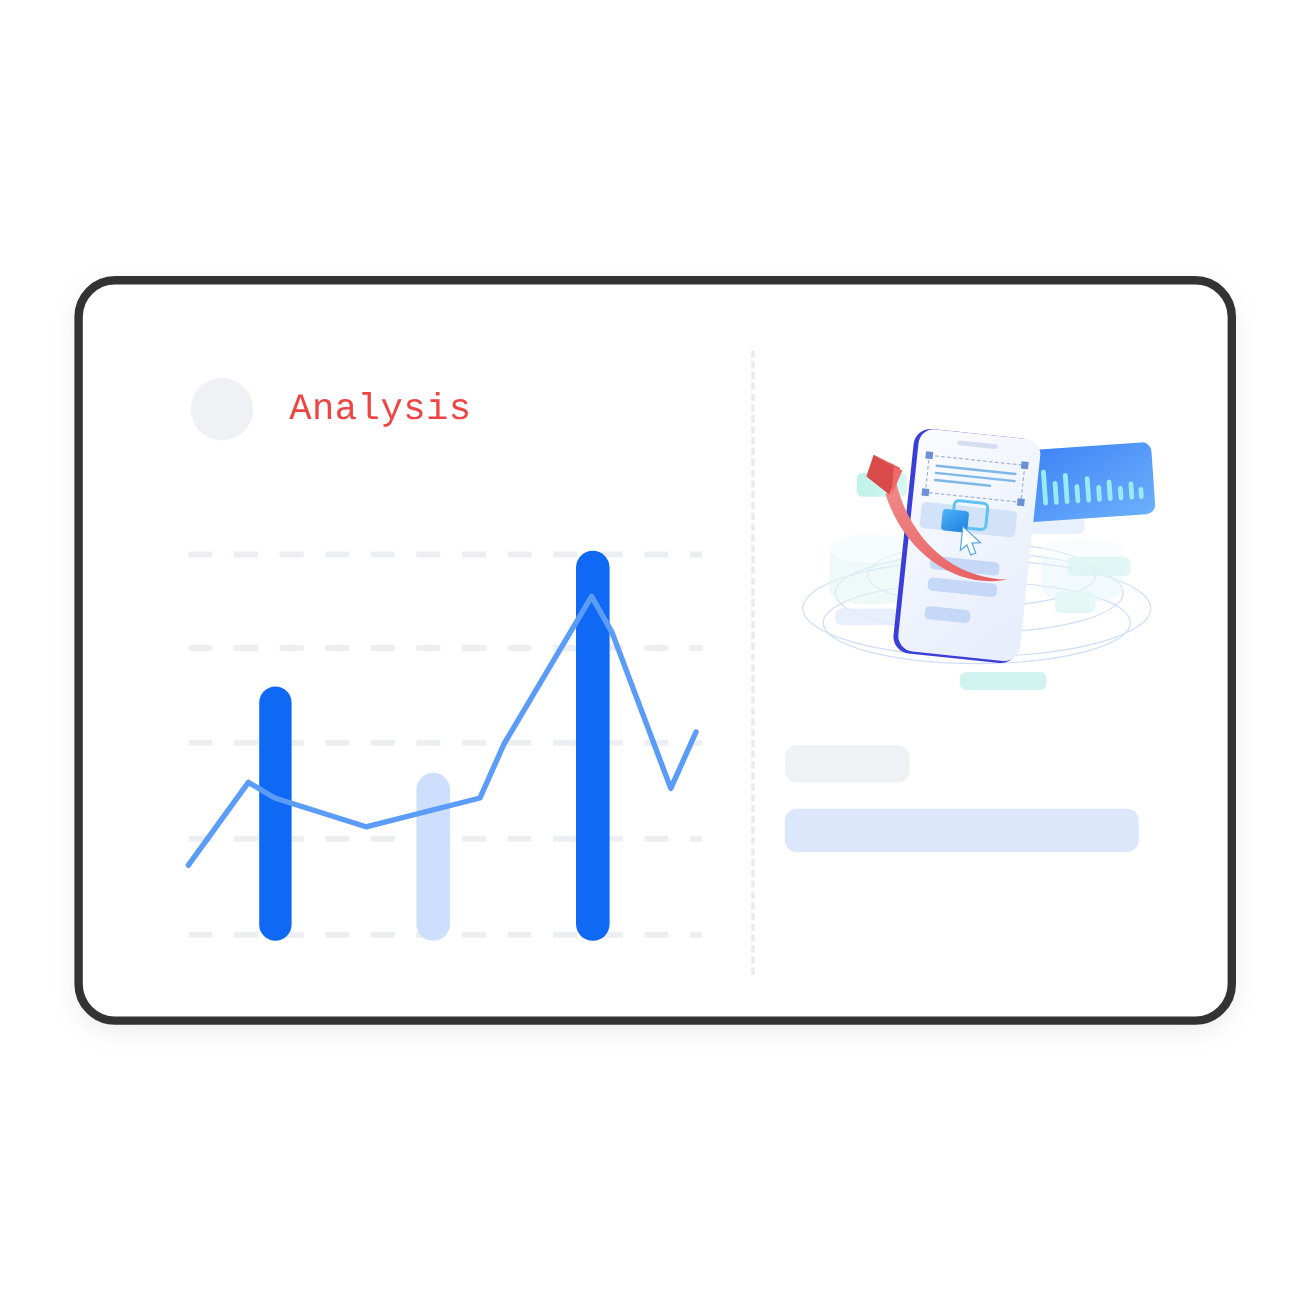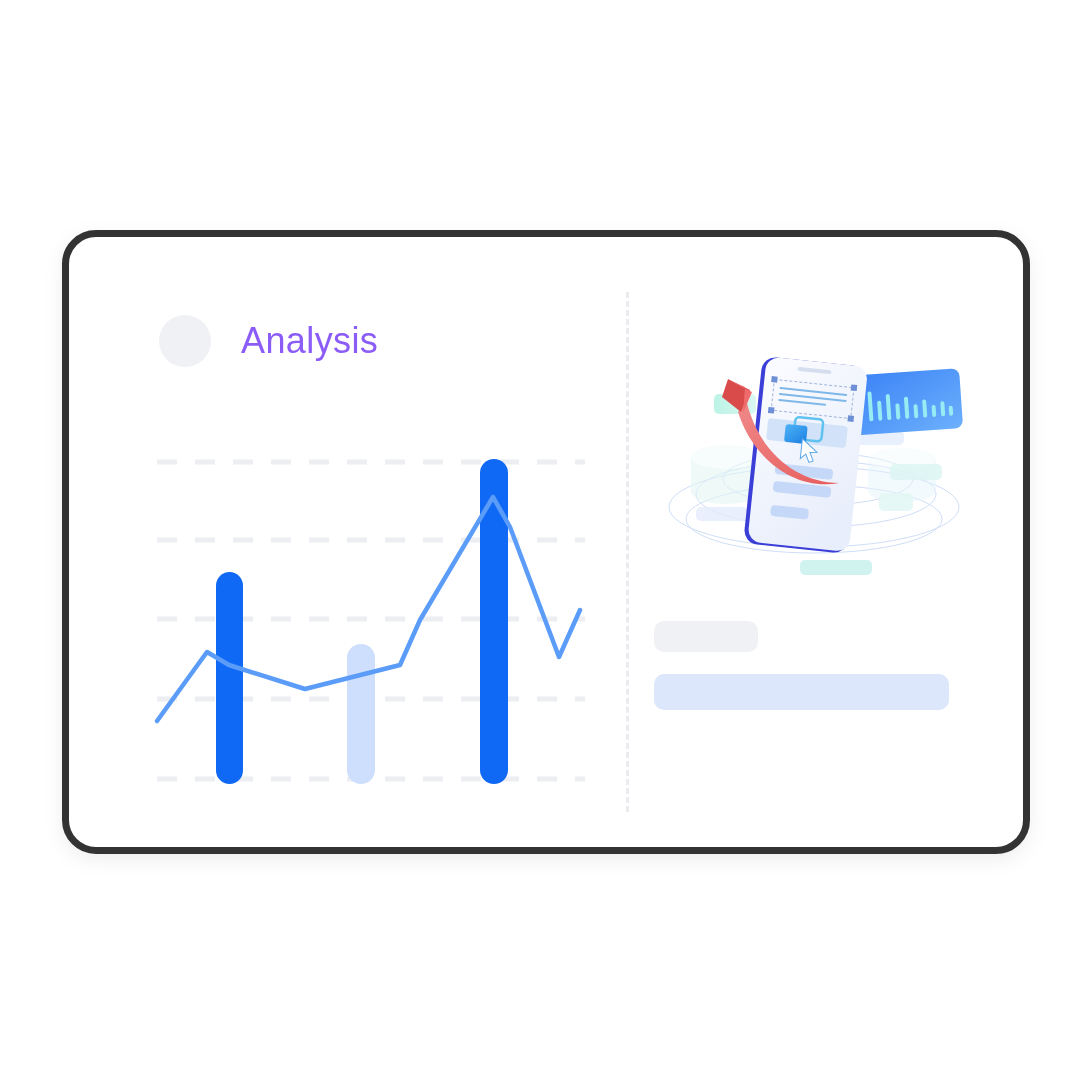--- a/index.html
+++ b/index.html
@@ -47,26 +47,27 @@
     gap: 30px;
   }
   .avatar-dot {
     width: 52px;
     height: 52px;
     border-radius: 50%;
     background: #f0f1f5;
     flex: none;
   }
   .panel-title {
-    font-size: 36px;
+    font-size: 31px;
     font-weight: 400;
-    color: #8b5cf6;
+    color: #ef4444;
     letter-spacing: 0.4px;
     line-height: 1;
     white-space: nowrap;
+    font-family: Liberation Mono, monospace;
   }
 
   
   .v-divider {
     position: absolute;
     left: 557px;
     top: 55px;
     width: 0;
     height: 520px;
     border-left: 3px dashed #e9ebef;

